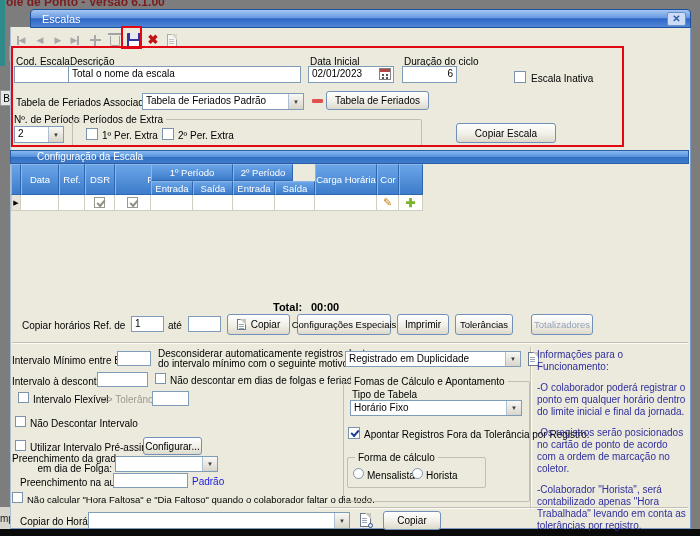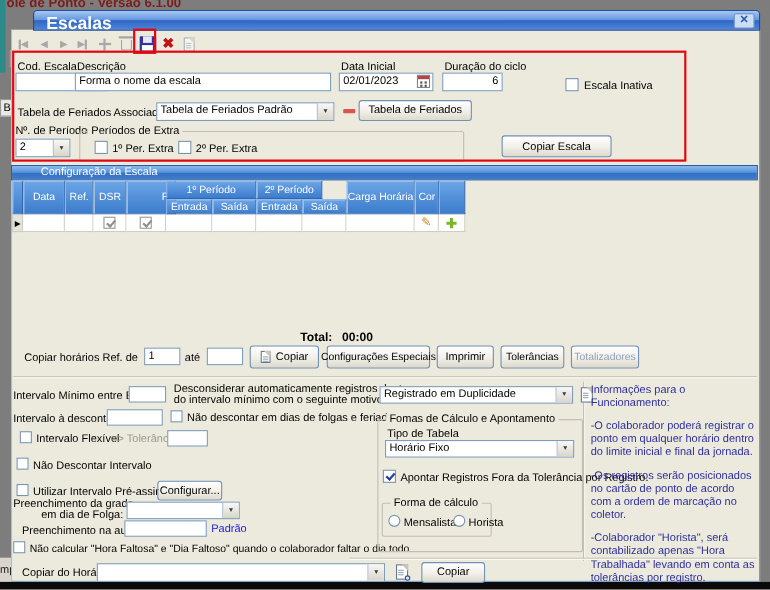--- a/index.html
+++ b/index.html
@@ -6,21 +6,21 @@
   html,body { width:700px; height:536px; }
   body { font-family:"Liberation Sans", sans-serif; background:#7d7d7d; position:relative; overflow:hidden; }
   .abs { position:absolute; }
   .lbl { position:absolute; font-size:10px; color:#000; white-space:nowrap; line-height:11px; }
   .tb { position:absolute; background:#fff; border:1px solid #7f9db9; font-size:10px; padding:1px 3px; line-height:12px; overflow:hidden; white-space:nowrap; }
   .tb.right { text-align:right; }
   .dd { position:absolute; background:#fff; border:1px solid #7f9db9; font-size:10px; overflow:hidden; white-space:nowrap; }
   .dd .val { position:absolute; left:3px; top:1px; right:16px; overflow:hidden; }
   .dd .dd-btn { position:absolute; right:0; top:0; bottom:0; width:15px; background:linear-gradient(180deg,#f8f8f5,#d9d5ca); border-left:1px solid #aebfd4; color:#3a3a3a; font-size:6px; display:flex; align-items:center; justify-content:center; }
   .btn { position:absolute; border:1px solid #7291b8; border-radius:3px; background:linear-gradient(180deg,#ffffff,#f1efe7 55%,#ddd9cc); font-size:10px; color:#000; display:flex; align-items:center; justify-content:center; white-space:nowrap; }
-  .btn.disabled { color:#93a2ba; }
+  .btn.disabled { color:#93a2ba;margin-left:12px; }
   .cb { position:absolute; width:12px; height:12px; background:#fff; border:1px solid #7b93ad; }
   .cb.checked::after { content:""; position:absolute; left:2px; top:2px; width:6px; height:3px; border-left:2px solid #1f3f9a; border-bottom:2px solid #1f3f9a; transform:rotate(-48deg); }
   .cb.disabled { border-color:#9b998f; }
   .cb.disabled::after { border-color:#929086; }
   .radio { position:absolute; width:11px; height:11px; border:1px solid #7b93ad; border-radius:50%; background:#fff; }
   .gb { position:absolute; border:1px solid #c2bfb2; border-radius:2px; }
   .gb .legend { position:absolute; top:-6px; left:7px; background:#eceadd; padding:0 3px; font-size:10px; line-height:11px; white-space:nowrap; }
   .ghc { position:absolute; background:linear-gradient(180deg,#6ba5e7,#3c7ccb); border:1px solid #8ab6ea; border-right-color:#2f66ad; border-bottom-color:#2f66ad; color:#fff; font-size:9.5px; display:flex; align-items:center; justify-content:center; white-space:nowrap; }
   .gdc { position:absolute; background:#fff; border-right:1px solid #d0cdc2; border-bottom:1px solid #d0cdc2; display:flex; align-items:center; justify-content:center; }
   .annotation { position:absolute; border:2px solid #e30613; pointer-events:none; }
@@ -62,21 +62,21 @@
     <span>B</span>
   </div>
 <div class="abs" style="left:0;top:507px;width:15px;height:22px;background:#d8d5cc;font-size:10px;color:#222;display:flex;align-items:center;overflow:hidden;">
     <span>mpi</span>
   </div>
 <div class="abs" style="left:0;top:529px;width:700px;height:7px;background:#0a0a0a;"></div>
 
 <div class="abs" style="left:10px;top:27px;width:681px;height:502px;background:#eceadd;border-right:1px solid #7a9cc8;border-bottom:1px solid #7a9cc8;border-left:1px solid #aebfd4;"></div>
 
 <div class="abs" style="left:30px;top:9px;width:661px;height:19px;background:linear-gradient(180deg,#a6c8f2 0%,#6a9ae2 45%,#2f66c4 52%,#4f86d8 100%);border:1px solid #1c4f9c;border-radius:4px 4px 0 0;">
-  <span style="position:absolute;left:11px;top:3px;color:#fff;font-size:16px;font-weight:bold;">Escalas</span>
+  <span style="position:absolute;left:11px;top:3px;color:#fff;font-size:11px;font-weight:normal;">Escalas</span>
   <span style="position:absolute;right:4px;top:2px;width:19px;height:14px;background:#ccdcf4;border:1px solid #6a90c8;border-radius:2px;display:flex;align-items:center;justify-content:center;">
     <span style="color:#2a5cac;font-weight:bold;font-size:10px;line-height:10px;">✕</span>
   </span>
 </div>
 
 <div class="icon16" style="left:12px;top:31px;">
     <span class="navbar"></span>
     <span class="navglyph">◀</span>
   </div>
 <div class="icon16" style="left:31px;top:31px;">
@@ -102,21 +102,21 @@
     <span style="color:#c11414;font-size:13px;font-weight:bold;">✖</span>
   </div>
 <div class="icon16" style="left:163px;top:31px;">
     <span class="docicon" style="opacity:.55;"></span>
   </div>
 
 <span class="lbl" style="left:16px;top:56px;">Cod. Escala</span>
 <div class="tb right" style="left:14px;top:66px;width:84px;height:17px;">8</div>
 
 <span class="lbl" style="left:70px;top:56px;">Descrição</span>
-<div class="tb" style="left:68px;top:66px;width:233px;height:17px;">Forma o nome da escala</div>
+<div class="tb" style="left:68px;top:66px;width:233px;height:17px;">Total o nome da escala</div>
 
 <span class="lbl" style="left:310px;top:56px;">Data Inicial</span>
 <div class="tb" style="left:308px;top:66px;width:86px;height:17px;">02/01/2023</div>
 <span class="cal" style="left:379px;top:68px;"></span>
 
 <span class="lbl" style="left:404px;top:56px;">Duração do ciclo</span>
 <div class="tb right" style="left:402px;top:66px;width:55px;height:17px;">6</div>
 
 <span class="cb" style="left:514px;top:71px;"></span>
 <span class="lbl" style="left:531px;top:73px;text-align:center;">Escala Inativa</span>
@@ -254,21 +254,21 @@
   <span class="legend">Fomas de Cálculo e Apontamento</span>
 </div>
 <span class="lbl" style="left:352px;top:389px;">Tipo de Tabela</span>
 <div class="dd" style="left:350px;top:400px;width:172px;height:16px;">
   <span class="val">Horário Fixo</span>
   <span class="dd-btn">▼</span>
 </div>
 <span class="cb checked" style="left:348px;top:427px;"></span>
 <span class="lbl" style="left:364px;top:429px;font-size:10px;">Apontar Registros Fora da Tolerância por Registro.</span>
 
-<div class="gb" style="left:347px;top:457px;width:100px;height:31px;">
+<div class="gb" style="left:347px;top:457px;width:139px;height:31px;">
   <span class="legend">Forma de cálculo</span>
 </div>
 <span class="radio" style="left:353px;top:468px;"></span>
 <span class="lbl" style="left:367px;top:470px;">Mensalista</span>
 <span class="radio" style="left:412px;top:468px;"></span>
 <span class="lbl" style="left:426px;top:470px;">Horista</span>
 
 <div class="abs" style="left:537px;top:349px;width:150px;color:#2f2f9e;font-size:10px;line-height:12px;">
   <div class="info-p">Informações para o Funcionamento:</div>
   <div class="info-p">-O colaborador poderá registrar o ponto em qualquer horário dentro do limite inicial e final da jornada.</div>

